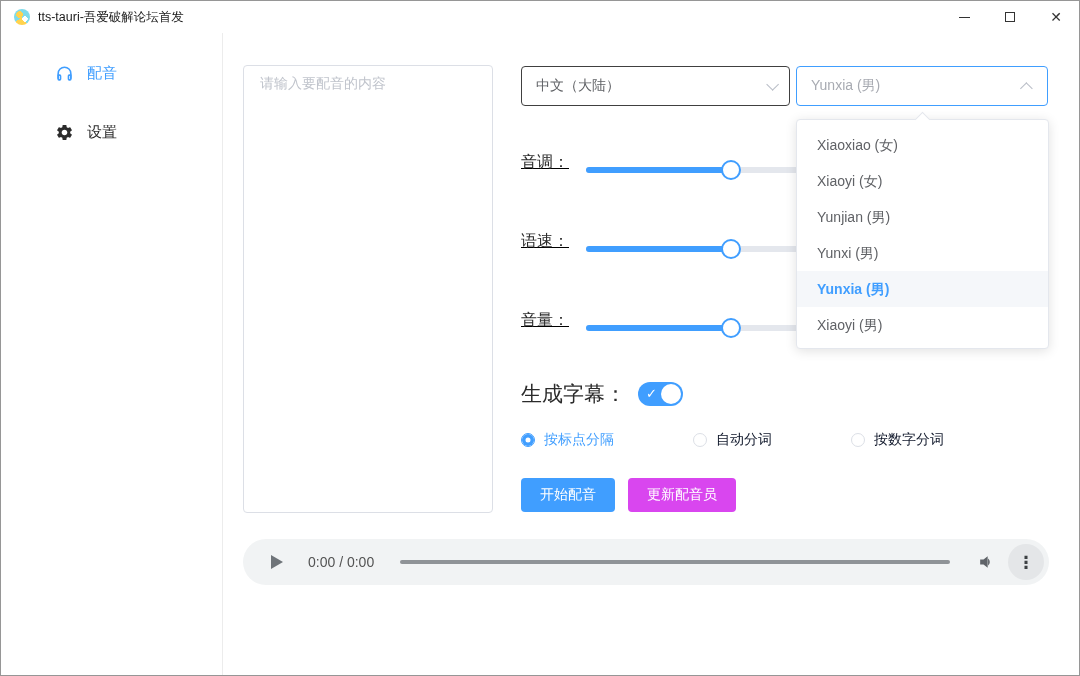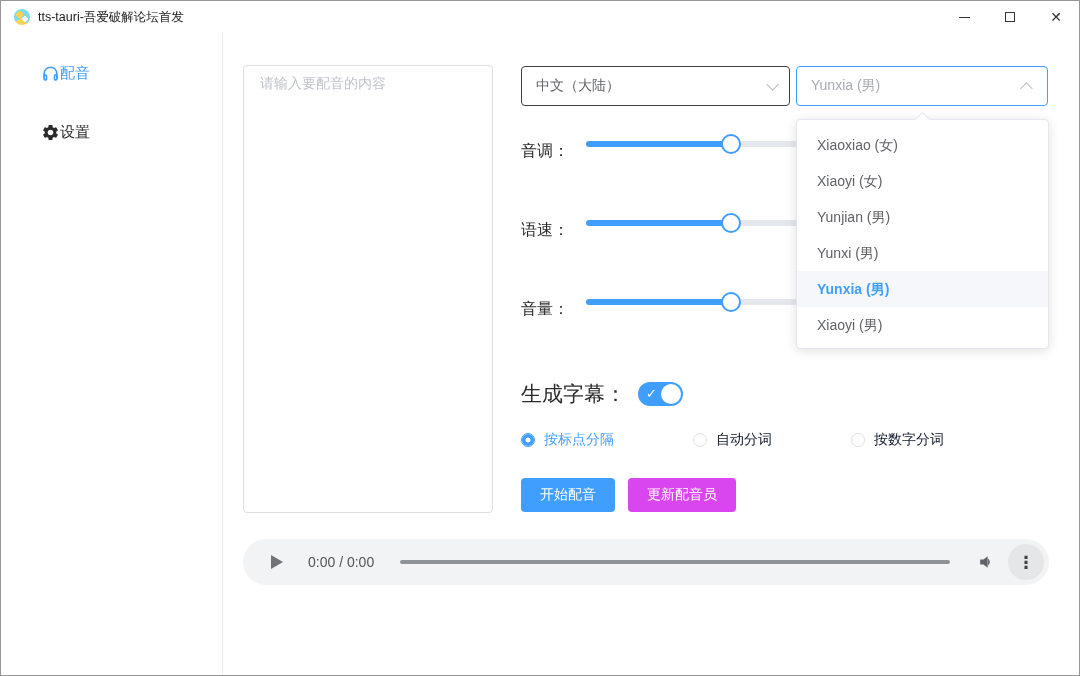--- a/index.html
+++ b/index.html
@@ -20,22 +20,22 @@
   }
   .app-title { font-size:12.5px; color:#1a1a1a; margin-left:8px; }
   .win-controls { margin-left:auto; display:flex; height:32px; }
   .win-btn { width:46px; height:32px; display:flex; align-items:center; justify-content:center; }
   .min-glyph { width:11px; height:1px; background:#333; display:block; }
   .max-glyph { width:10px; height:10px; border:1px solid #333; display:block; }
   .close-glyph { font-size:14px; color:#333; line-height:1; }
   
   .sidebar { position:absolute; top:32px; left:0; width:222px; bottom:0;
     border-right:1px solid #ececec; background:#fff; }
-  .side-item { height:40px; display:flex; align-items:center; padding-left:40px;
-    font-size:15px; cursor:pointer; }
+  .side-item { height:40px; display:flex; align-items:center; padding-left:54px;
+    font-size:15px; gap:13px; cursor:pointer; }
   .side-item.first { margin-top:20px; }
   .side-item.second { margin-top:19px; }
   .side-item.active { color:#409EFF; }
   .side-item.inactive { color:#2b2b2b; }
   .side-icon { width:19px; height:19px; display:block; }
   
   .main { position:absolute; left:222px; top:32px; right:0; bottom:0; background:#fff; }
   .tts-textarea { position:absolute; left:20px; top:32px; width:250px; height:448px;
     border:1px solid #dcdfe6; border-radius:4px; resize:none; padding:9px 16px;
     font-family:inherit; font-size:14px; color:#303133; outline:none; }
@@ -54,21 +54,21 @@
     background:#fff; border:1px solid #e4e7ed; border-radius:4px; z-index:11;
     box-shadow:0 2px 12px rgba(0,0,0,0.12); padding:7px 0; }
   .dropdown::before { content:""; position:absolute; top:-6px; left:50%; margin-left:-6px;
     width:10px; height:10px; background:#fff; border-left:1px solid #e4e7ed;
     border-top:1px solid #e4e7ed; transform:rotate(45deg); }
   .dd-item { height:36px; line-height:36px; padding-left:20px; font-size:14px;
     color:#606266; cursor:pointer; }
   .dd-item.selected { color:#409EFF; font-weight:bold; background:#f5f7fa; }
   
   .slider-row { position:absolute; left:298px; width:490px; height:32px;
-    display:flex; align-items:flex-start; }
+    display:flex; align-items:flex-end;text-decoration:underline; }
   .slider-row.r0 { top:108px; } .slider-row.r1 { top:187px; } .slider-row.r2 { top:266px; }
   .slider-label { width:65px; font-size:16px; color:#2b2b2b; }
   .slider-track { position:relative; flex:1; height:6px; border-radius:3px; background:#e4e7ed; }
   .slider-fill { position:absolute; left:0; top:0; height:6px; border-radius:3px; background:#409EFF; }
   .slider-thumb { position:absolute; top:50%; width:20px; height:20px; border-radius:50%;
     background:#fff; border:2.5px solid #409EFF; transform:translate(-50%,-50%); cursor:grab; }
   
   .toggle-row { position:absolute; left:298px; top:346px; height:30px; display:flex; align-items:center; }
   .toggle-label { font-size:21px; color:#2b2b2b; margin-right:12px; }
   .switch { position:relative; width:45px; height:24px; border-radius:12px;

